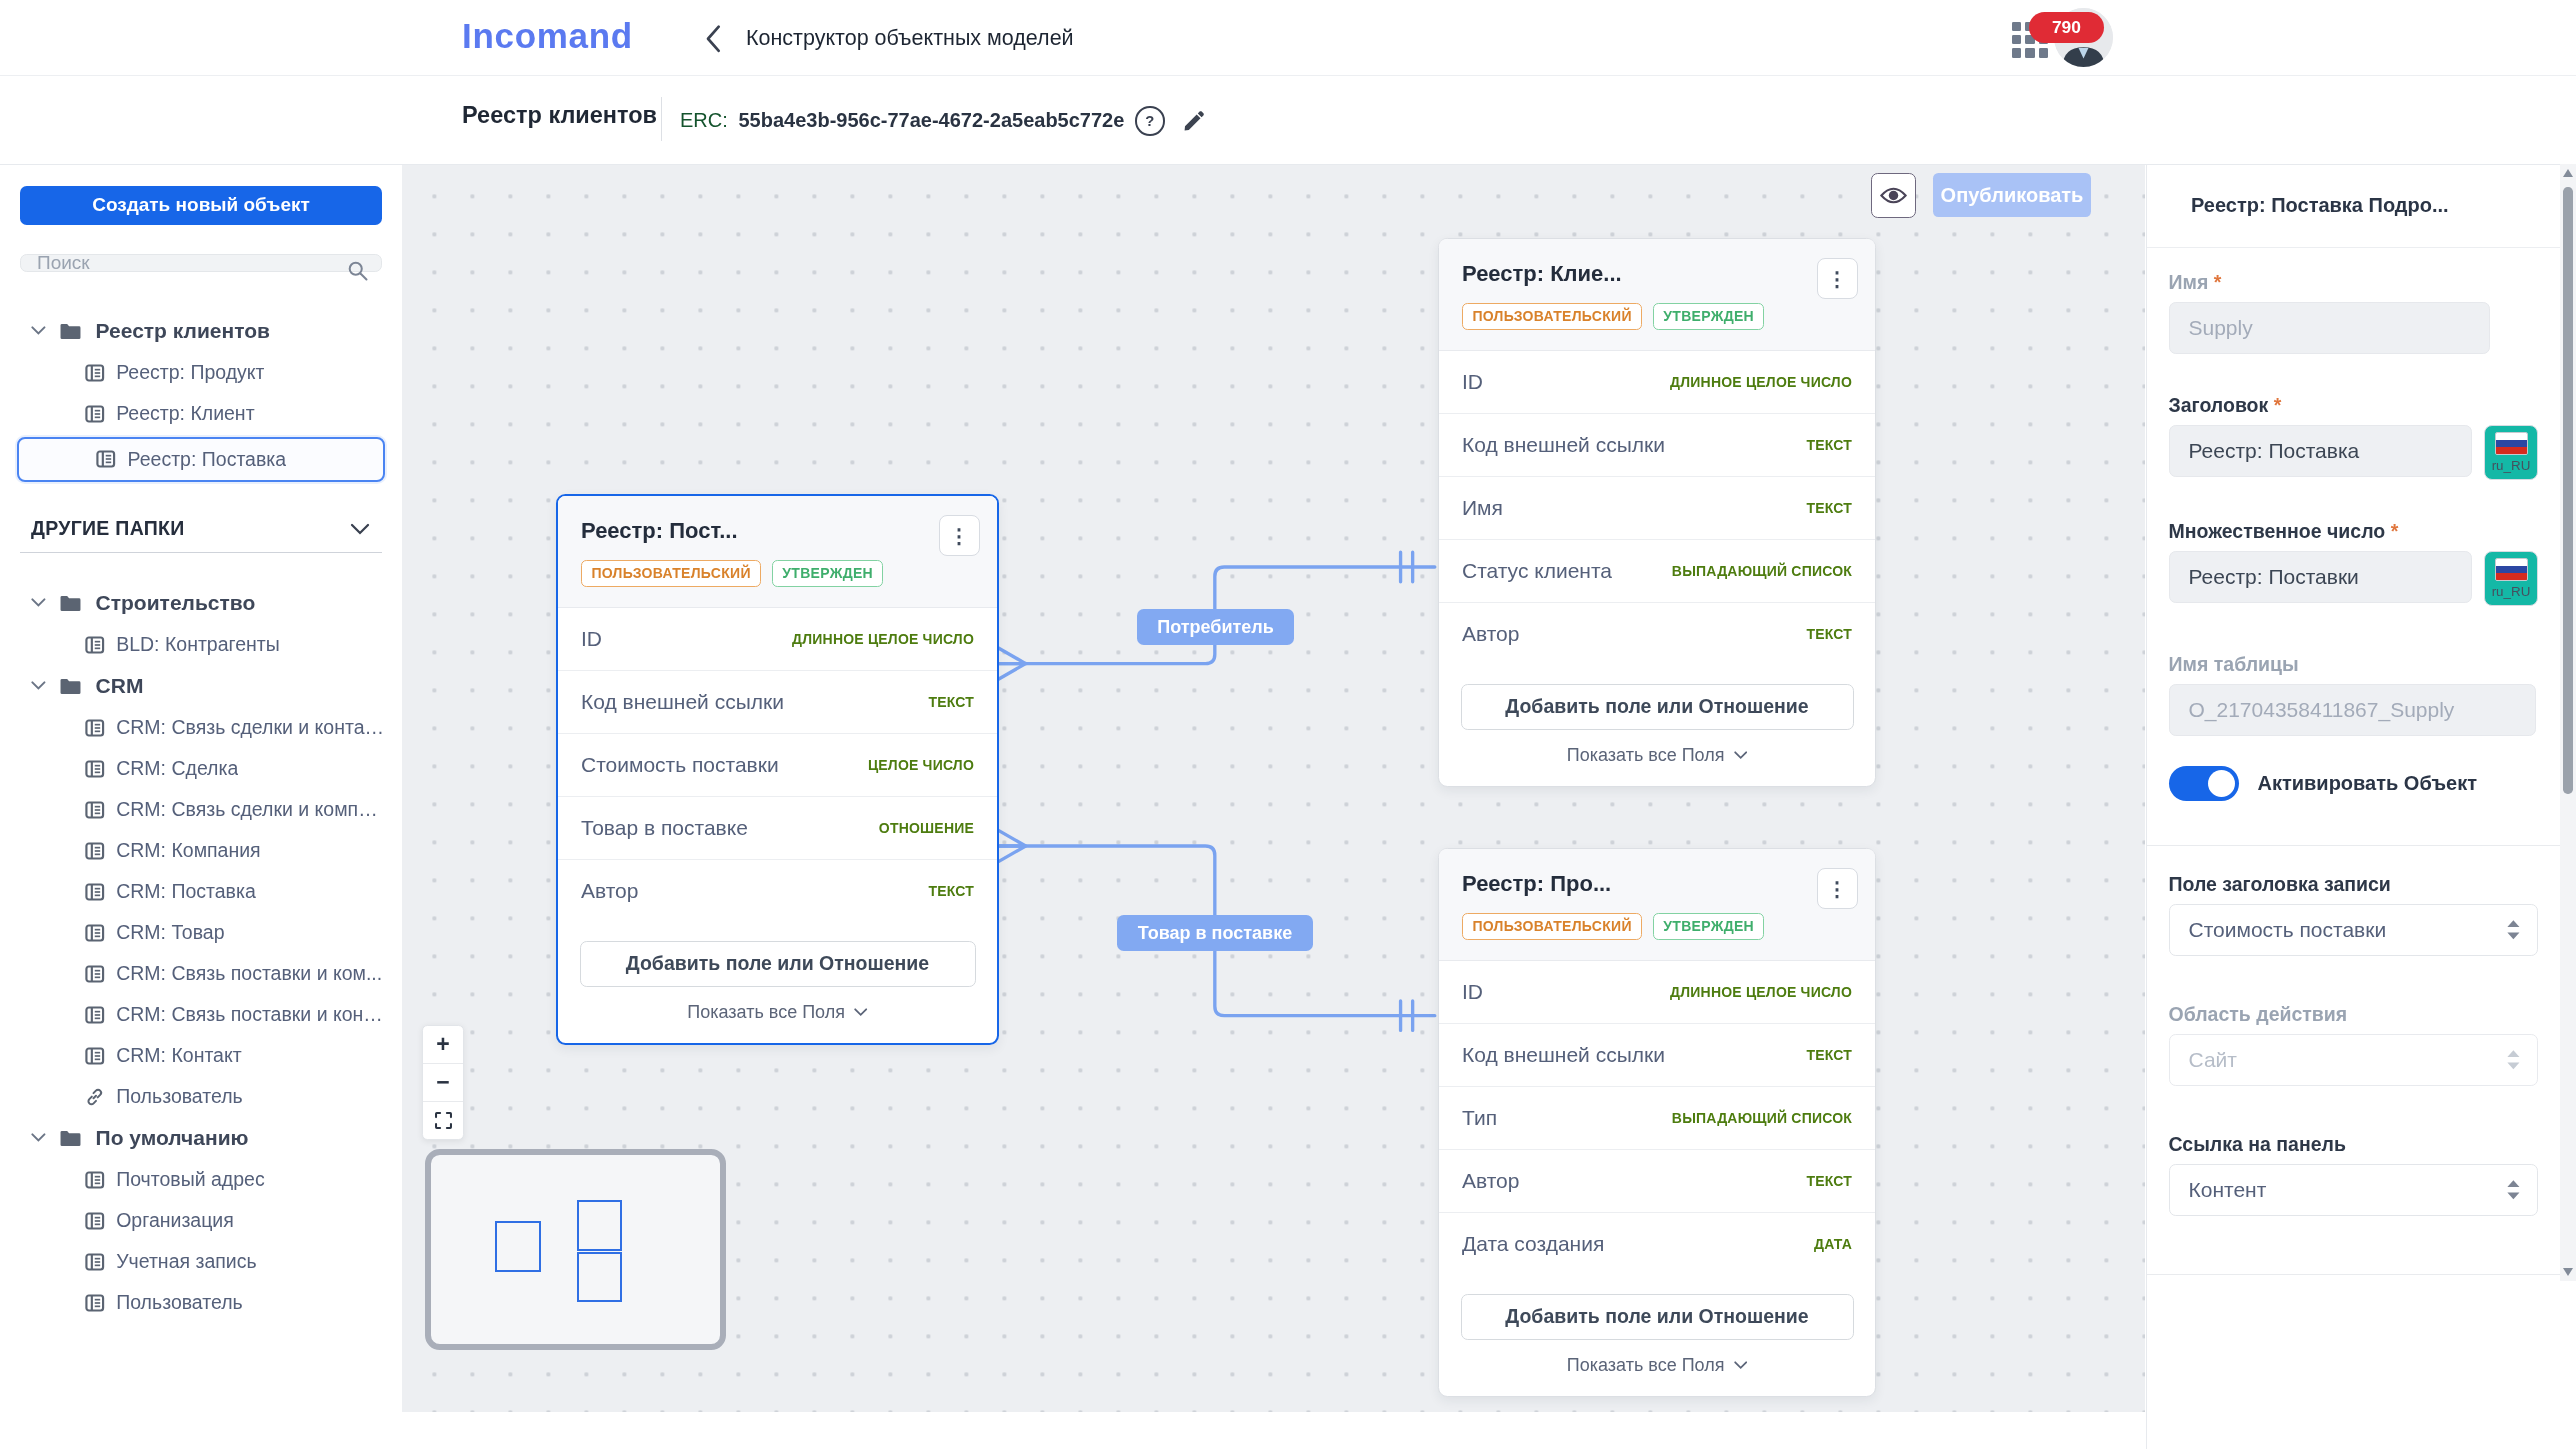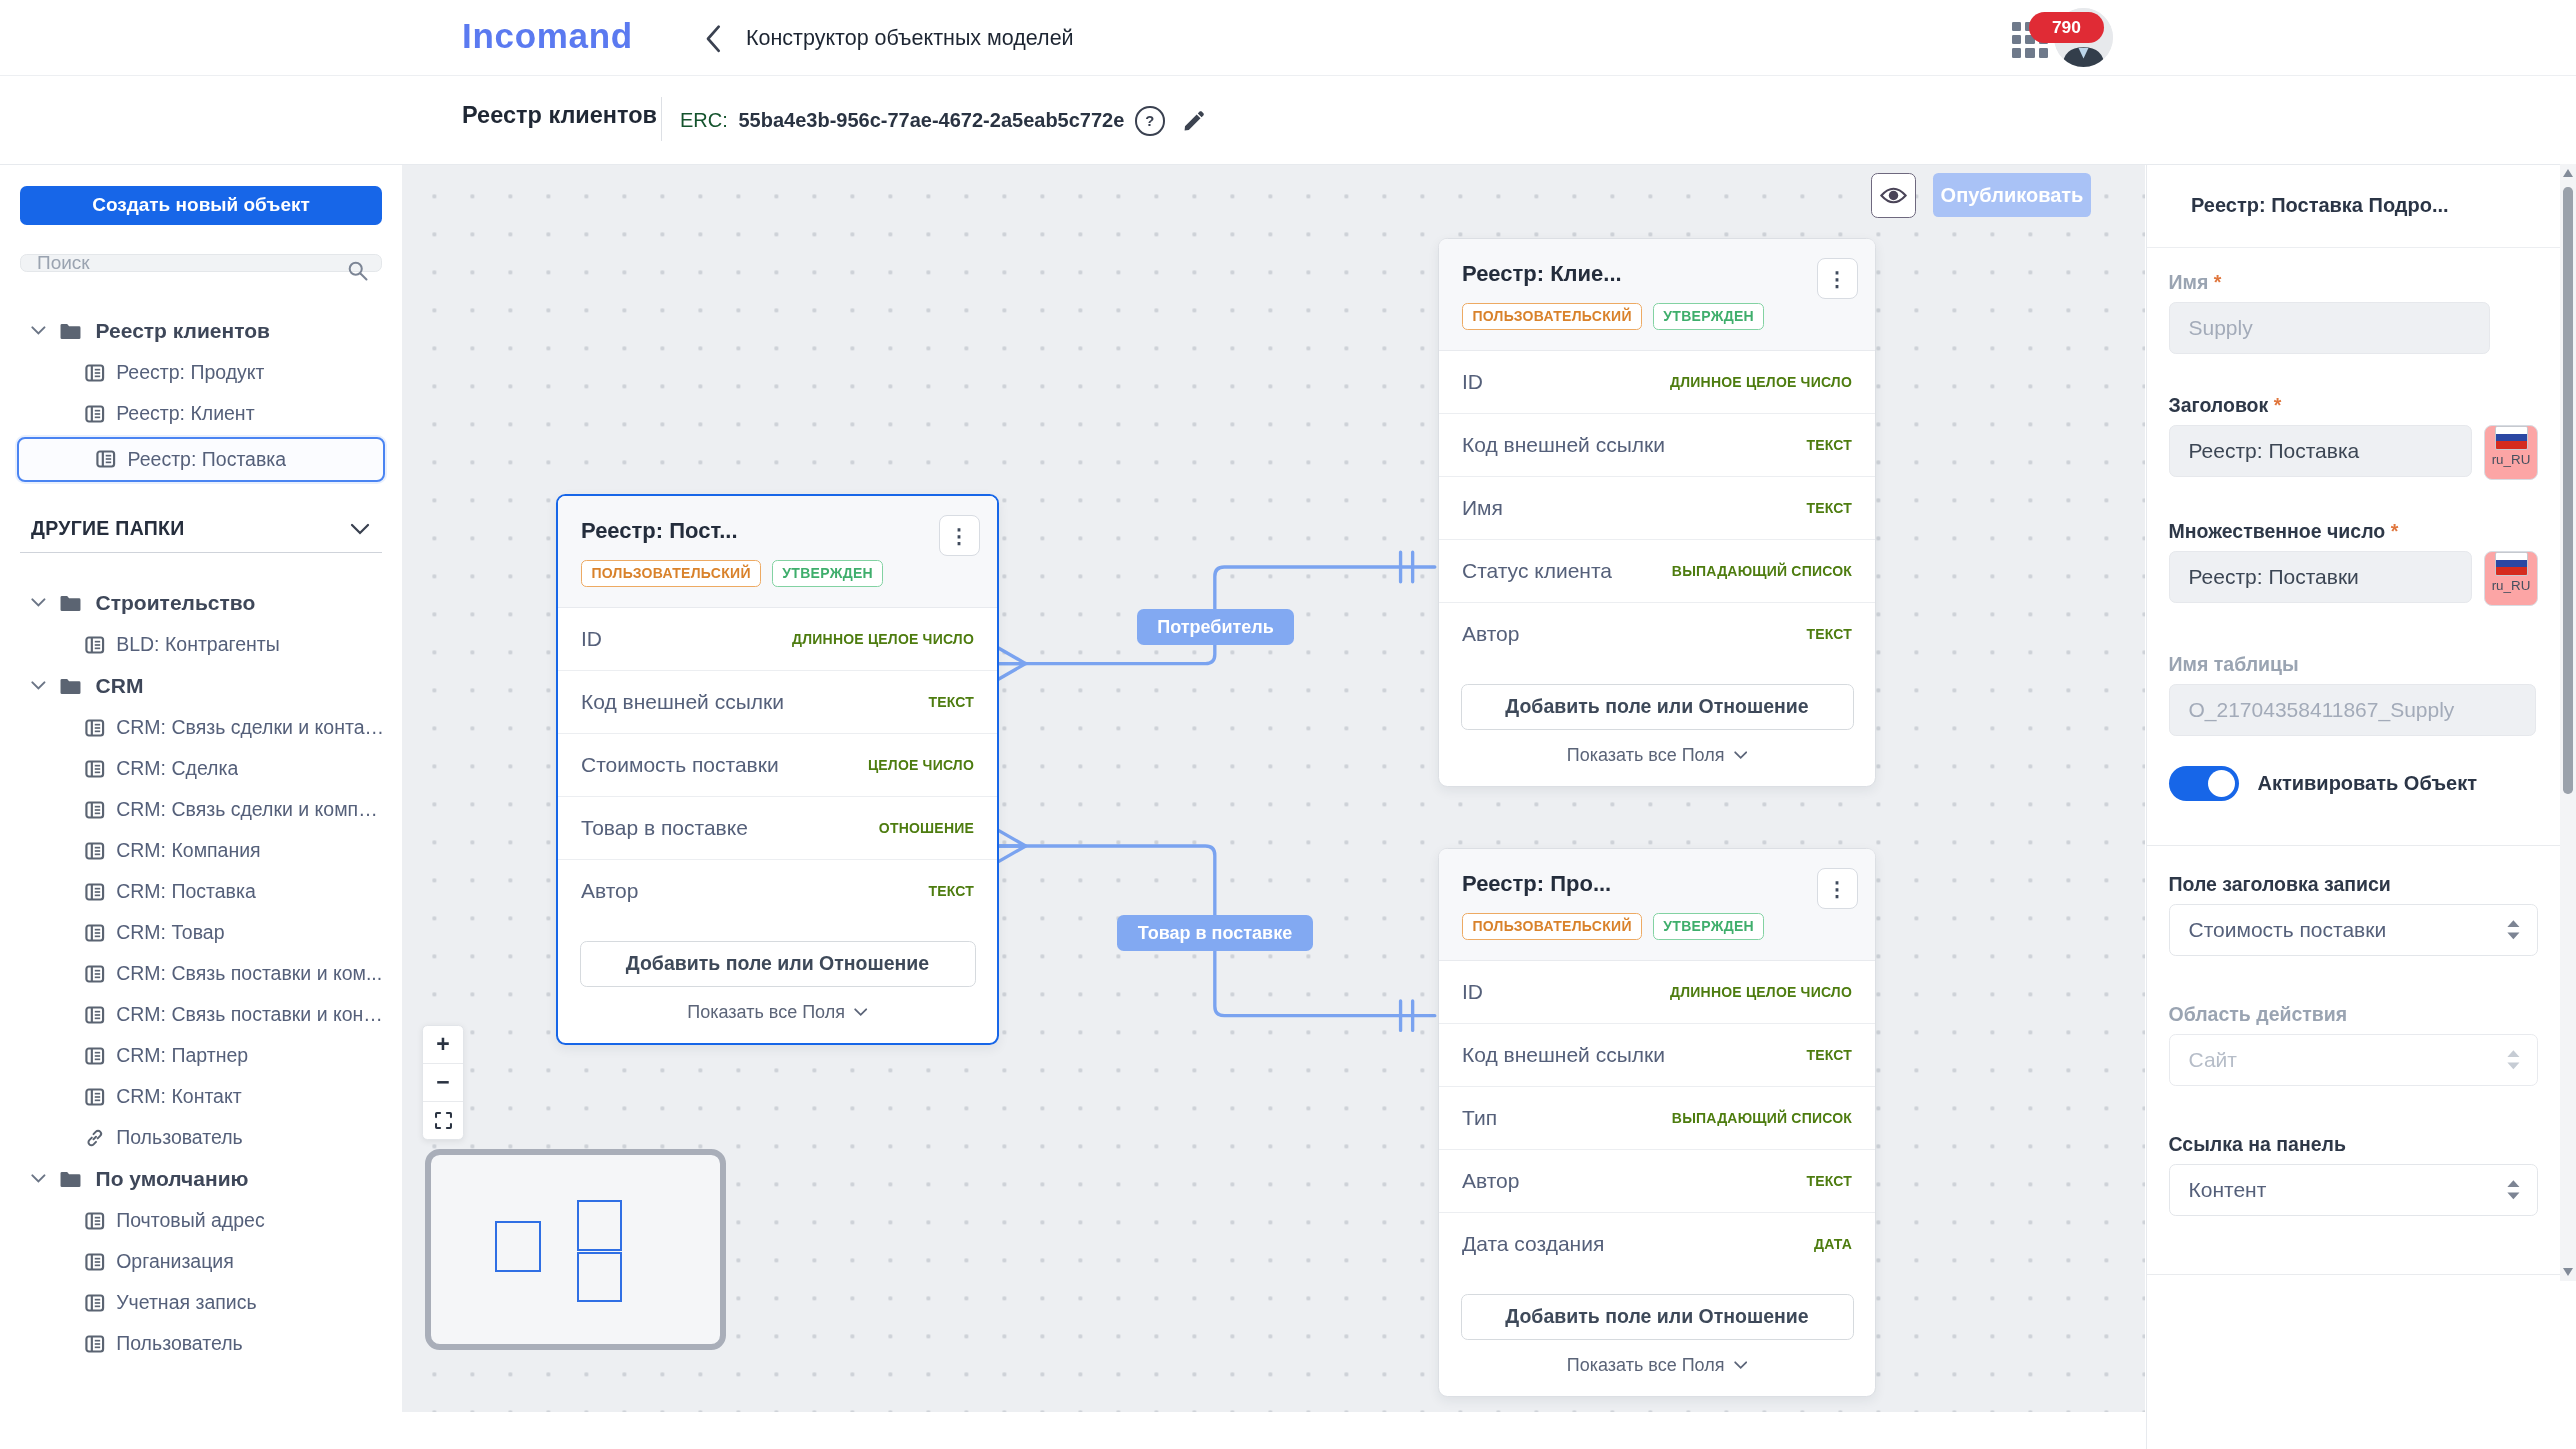--- a/index.html
+++ b/index.html
@@ -98,22 +98,22 @@
   .panel-body{padding:23px 23px 0 21.5px;}
   .plabel{font-size:19.5px;font-weight:600;color:#2e3848;display:block;}
   .plabel.dim{color:#9aa4b2;}
   .req{color:#e0763d;margin-left:5.4px;font-weight:700;}
   .inp{height:52px;background:#eef0f3;border:0.7px solid #e6e8ec;border-radius:6.7px;display:flex;align-items:center;
        padding:0 19px;font-size:21px;color:#3c4654;margin-top:8px;box-sizing:border-box;}
   .inp.dim{color:#a3abb9;}
   .inp.w{width:321px;}
   .combo{display:flex;gap:12px;align-items:flex-start;margin-top:8px;}
   .combo .inp{flex:1;margin-top:0;}
-  .flag-btn{width:54px;height:55px;border:1.3px solid #d8dce2;border-radius:8px;background:#fca5a5;display:flex;flex-direction:column;
-       align-items:center;justify-content:flex-start;gap:2.7px;cursor:pointer;box-sizing:border-box;}
+  .flag-btn{width:54px;height:55px;border:1.3px solid #d8dce2;border-radius:8px;background:#14b8a6;display:flex;flex-direction:column;
+       align-items:center;justify-content:center;gap:2.7px;cursor:pointer;box-sizing:border-box;}
   .flag{width:31px;height:21.5px;border:0.7px solid #c6c9cf;border-radius:2px;overflow:hidden;display:flex;flex-direction:column;}
   .flag i{flex:1;}
   .flag i:nth-child(1){background:#fff;}
   .flag i:nth-child(2){background:#2b47a3;}
   .flag i:nth-child(3){background:#d52b1e;}
   .flag-code{font-size:13.4px;color:#46505f;}
   .sel{height:52px;background:#fff;border:1.3px solid #e3e6ea;border-radius:6.7px;display:flex;align-items:center;
        justify-content:space-between;padding:0 16px 0 19px;font-size:21px;color:#55607a;margin-top:8px;box-sizing:border-box;cursor:pointer;}
   .sel.dim{color:#b6bdc8;border-color:#e8eaee;cursor:default;}
   .toggle-row{display:flex;align-items:center;margin-top:29.5px;}
@@ -404,32 +404,20 @@
     <div class="titem">
         <span>
           <svg width="21.5" height="20" viewBox="0 0 24 24">
             <rect x="2" y="3" width="20" height="18" rx="3" fill="none" stroke="#5b6472" stroke-width="2.6"></rect>
             <line x1="8.5" y1="3" x2="8.5" y2="21" stroke="#5b6472" stroke-width="2.6"></line>
             <line x1="12" y1="8" x2="18.5" y2="8" stroke="#5b6472" stroke-width="2"></line>
             <line x1="12" y1="12" x2="18.5" y2="12" stroke="#5b6472" stroke-width="2"></line>
             <line x1="12" y1="16" x2="18.5" y2="16" stroke="#5b6472" stroke-width="2"></line>
           </svg>
         </span>
-        <span class="ilabel">CRM: Партнер</span>
-      </div>
-    <div class="titem">
-        <span>
-          <svg width="21.5" height="20" viewBox="0 0 24 24">
-            <rect x="2" y="3" width="20" height="18" rx="3" fill="none" stroke="#5b6472" stroke-width="2.6"></rect>
-            <line x1="8.5" y1="3" x2="8.5" y2="21" stroke="#5b6472" stroke-width="2.6"></line>
-            <line x1="12" y1="8" x2="18.5" y2="8" stroke="#5b6472" stroke-width="2"></line>
-            <line x1="12" y1="12" x2="18.5" y2="12" stroke="#5b6472" stroke-width="2"></line>
-            <line x1="12" y1="16" x2="18.5" y2="16" stroke="#5b6472" stroke-width="2"></line>
-          </svg>
-        </span>
         <span class="ilabel">CRM: Контакт</span>
       </div>
     <div class="titem">
         <span>
           <svg width="21.5" height="20" viewBox="0 0 24 24" fill="none" stroke="#5b6472" stroke-width="2.4" stroke-linecap="round">
             <path d="M10.5 13.5 L13.5 10.5"></path>
             <path d="M8.5 11.5 L5.5 14.5 a3.6 3.6 0 0 0 5.1 5.1 L13.5 16.7"></path>
             <path d="M15.5 12.5 L18.5 9.5 a3.6 3.6 0 0 0 -5.1 -5.1 L10.5 7.3"></path>
           </svg>
         </span>

